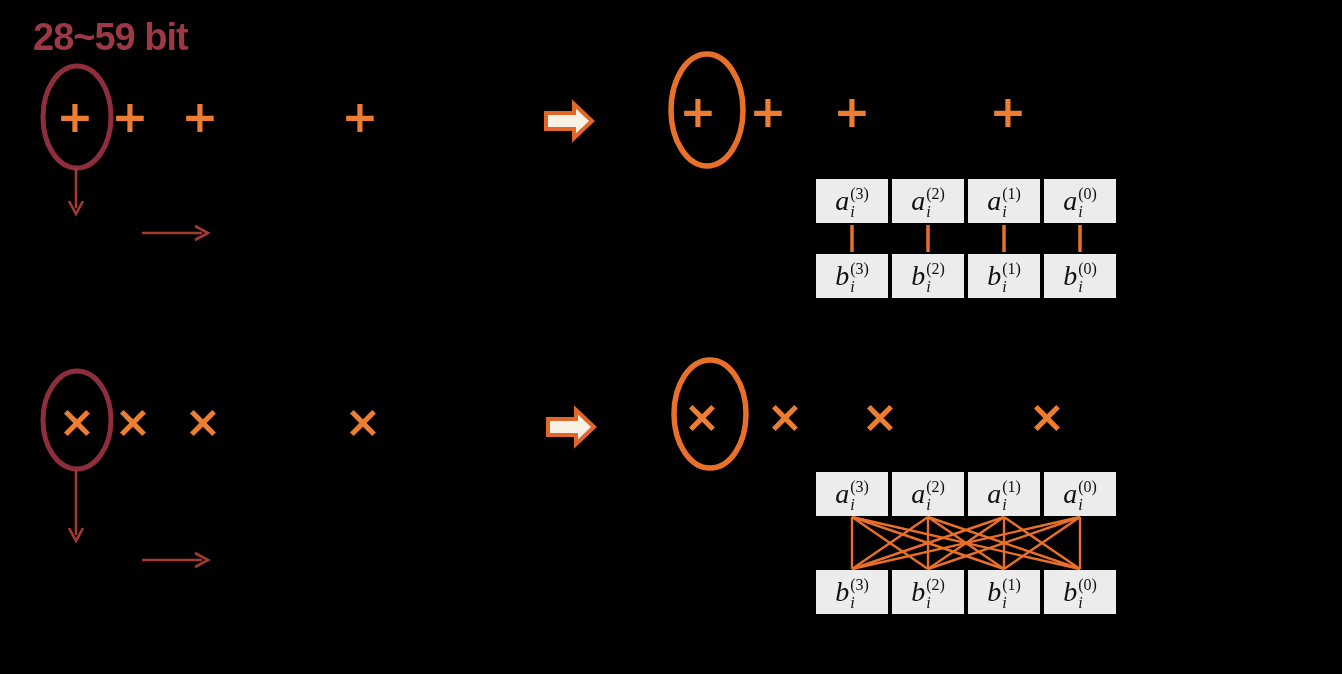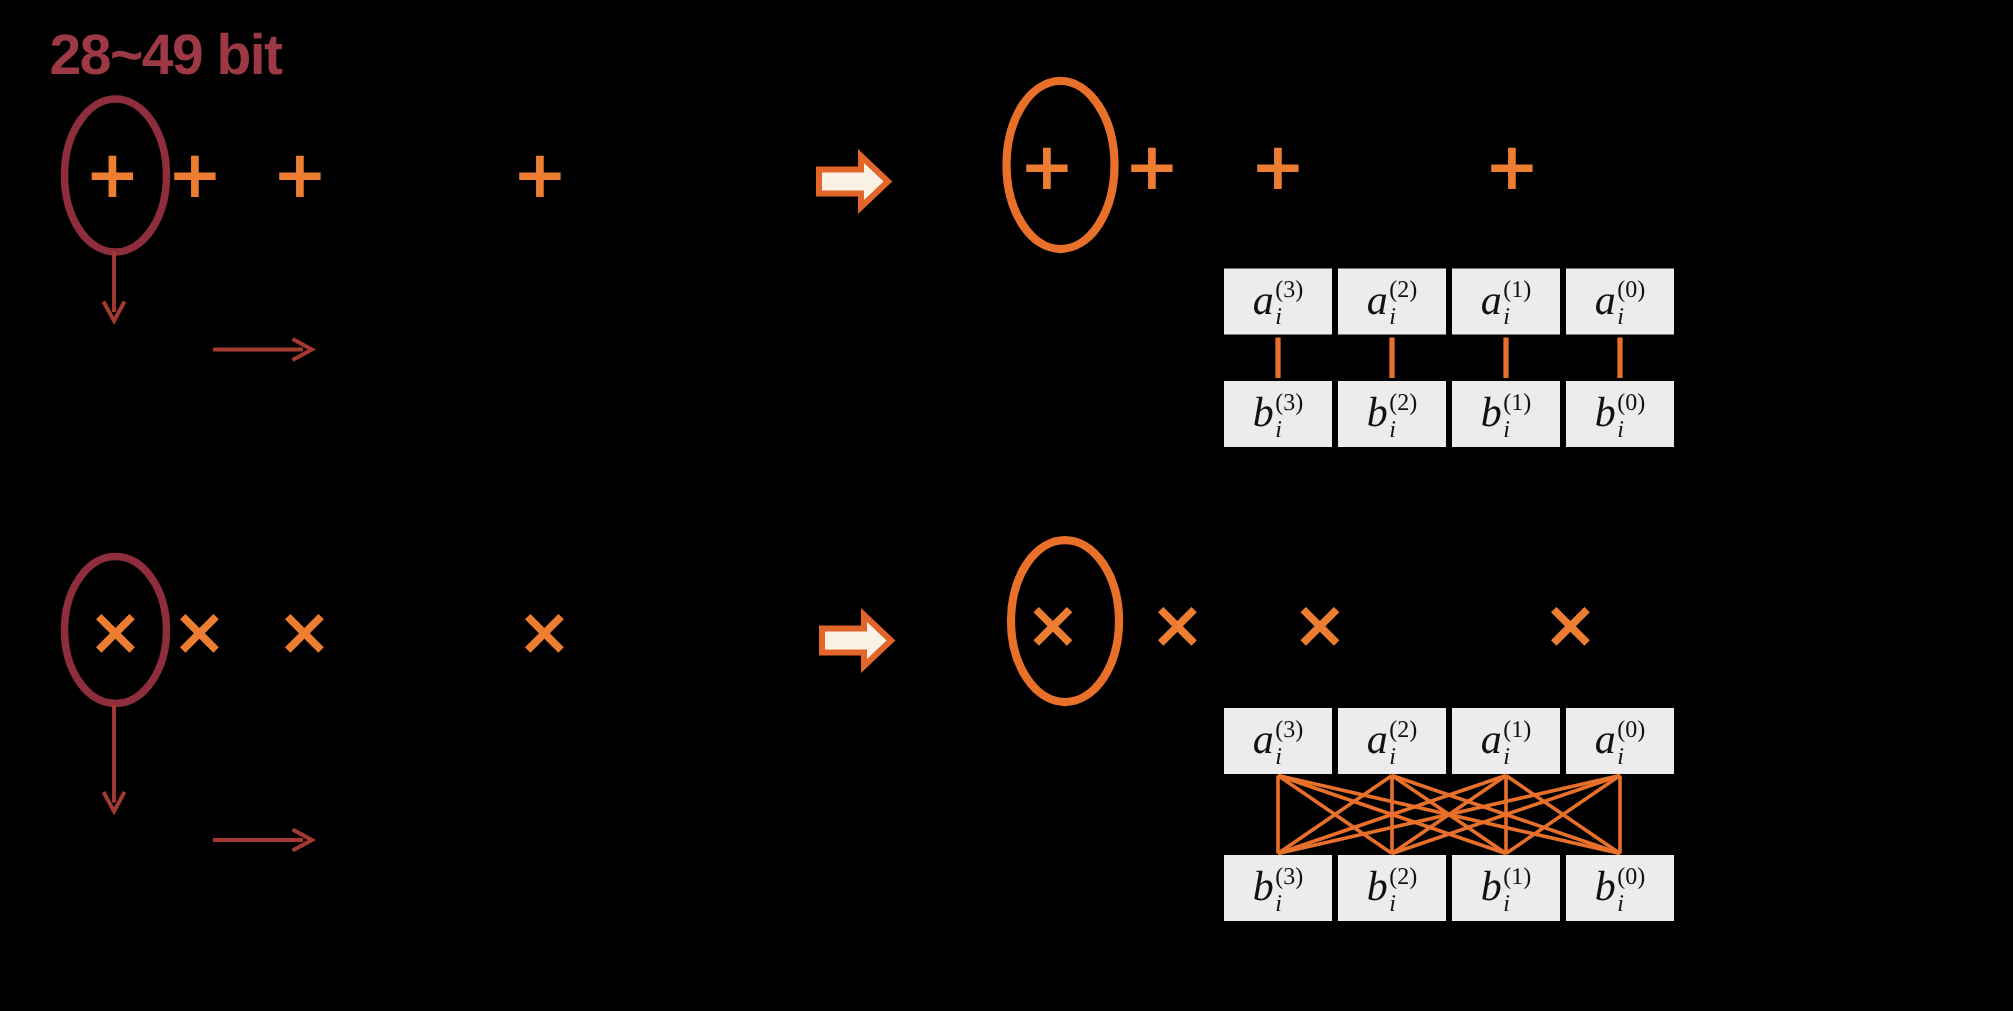--- a/index.html
+++ b/index.html
@@ -97,21 +97,21 @@
       <line class="k44" x1="1004" y1="517" x2="928" y2="569"></line>
       <line class="k44" x1="1004" y1="517" x2="1004" y2="569"></line>
       <line class="k44" x1="1004" y1="517" x2="1080" y2="569"></line>
       <line class="k44" x1="1080" y1="517" x2="852" y2="569"></line>
       <line class="k44" x1="1080" y1="517" x2="928" y2="569"></line>
       <line class="k44" x1="1080" y1="517" x2="1004" y2="569"></line>
       <line class="k44" x1="1080" y1="517" x2="1080" y2="569"></line>
     </g>
   </svg>
 
-  <div class="title">28~49 bit</div>
+  <div class="title">28~59 bit</div>
 
   <span class="op" style="left:75px;top:117px">+</span>
   <span class="op" style="left:130px;top:117px">+</span>
   <span class="op" style="left:200px;top:117px">+</span>
   <span class="op" style="left:360px;top:117px">+</span>
 
   <span class="op" style="left:698px;top:112px">+</span>
   <span class="op" style="left:768px;top:112px">+</span>
   <span class="op" style="left:852px;top:112px">+</span>
   <span class="op" style="left:1008px;top:112px">+</span>

